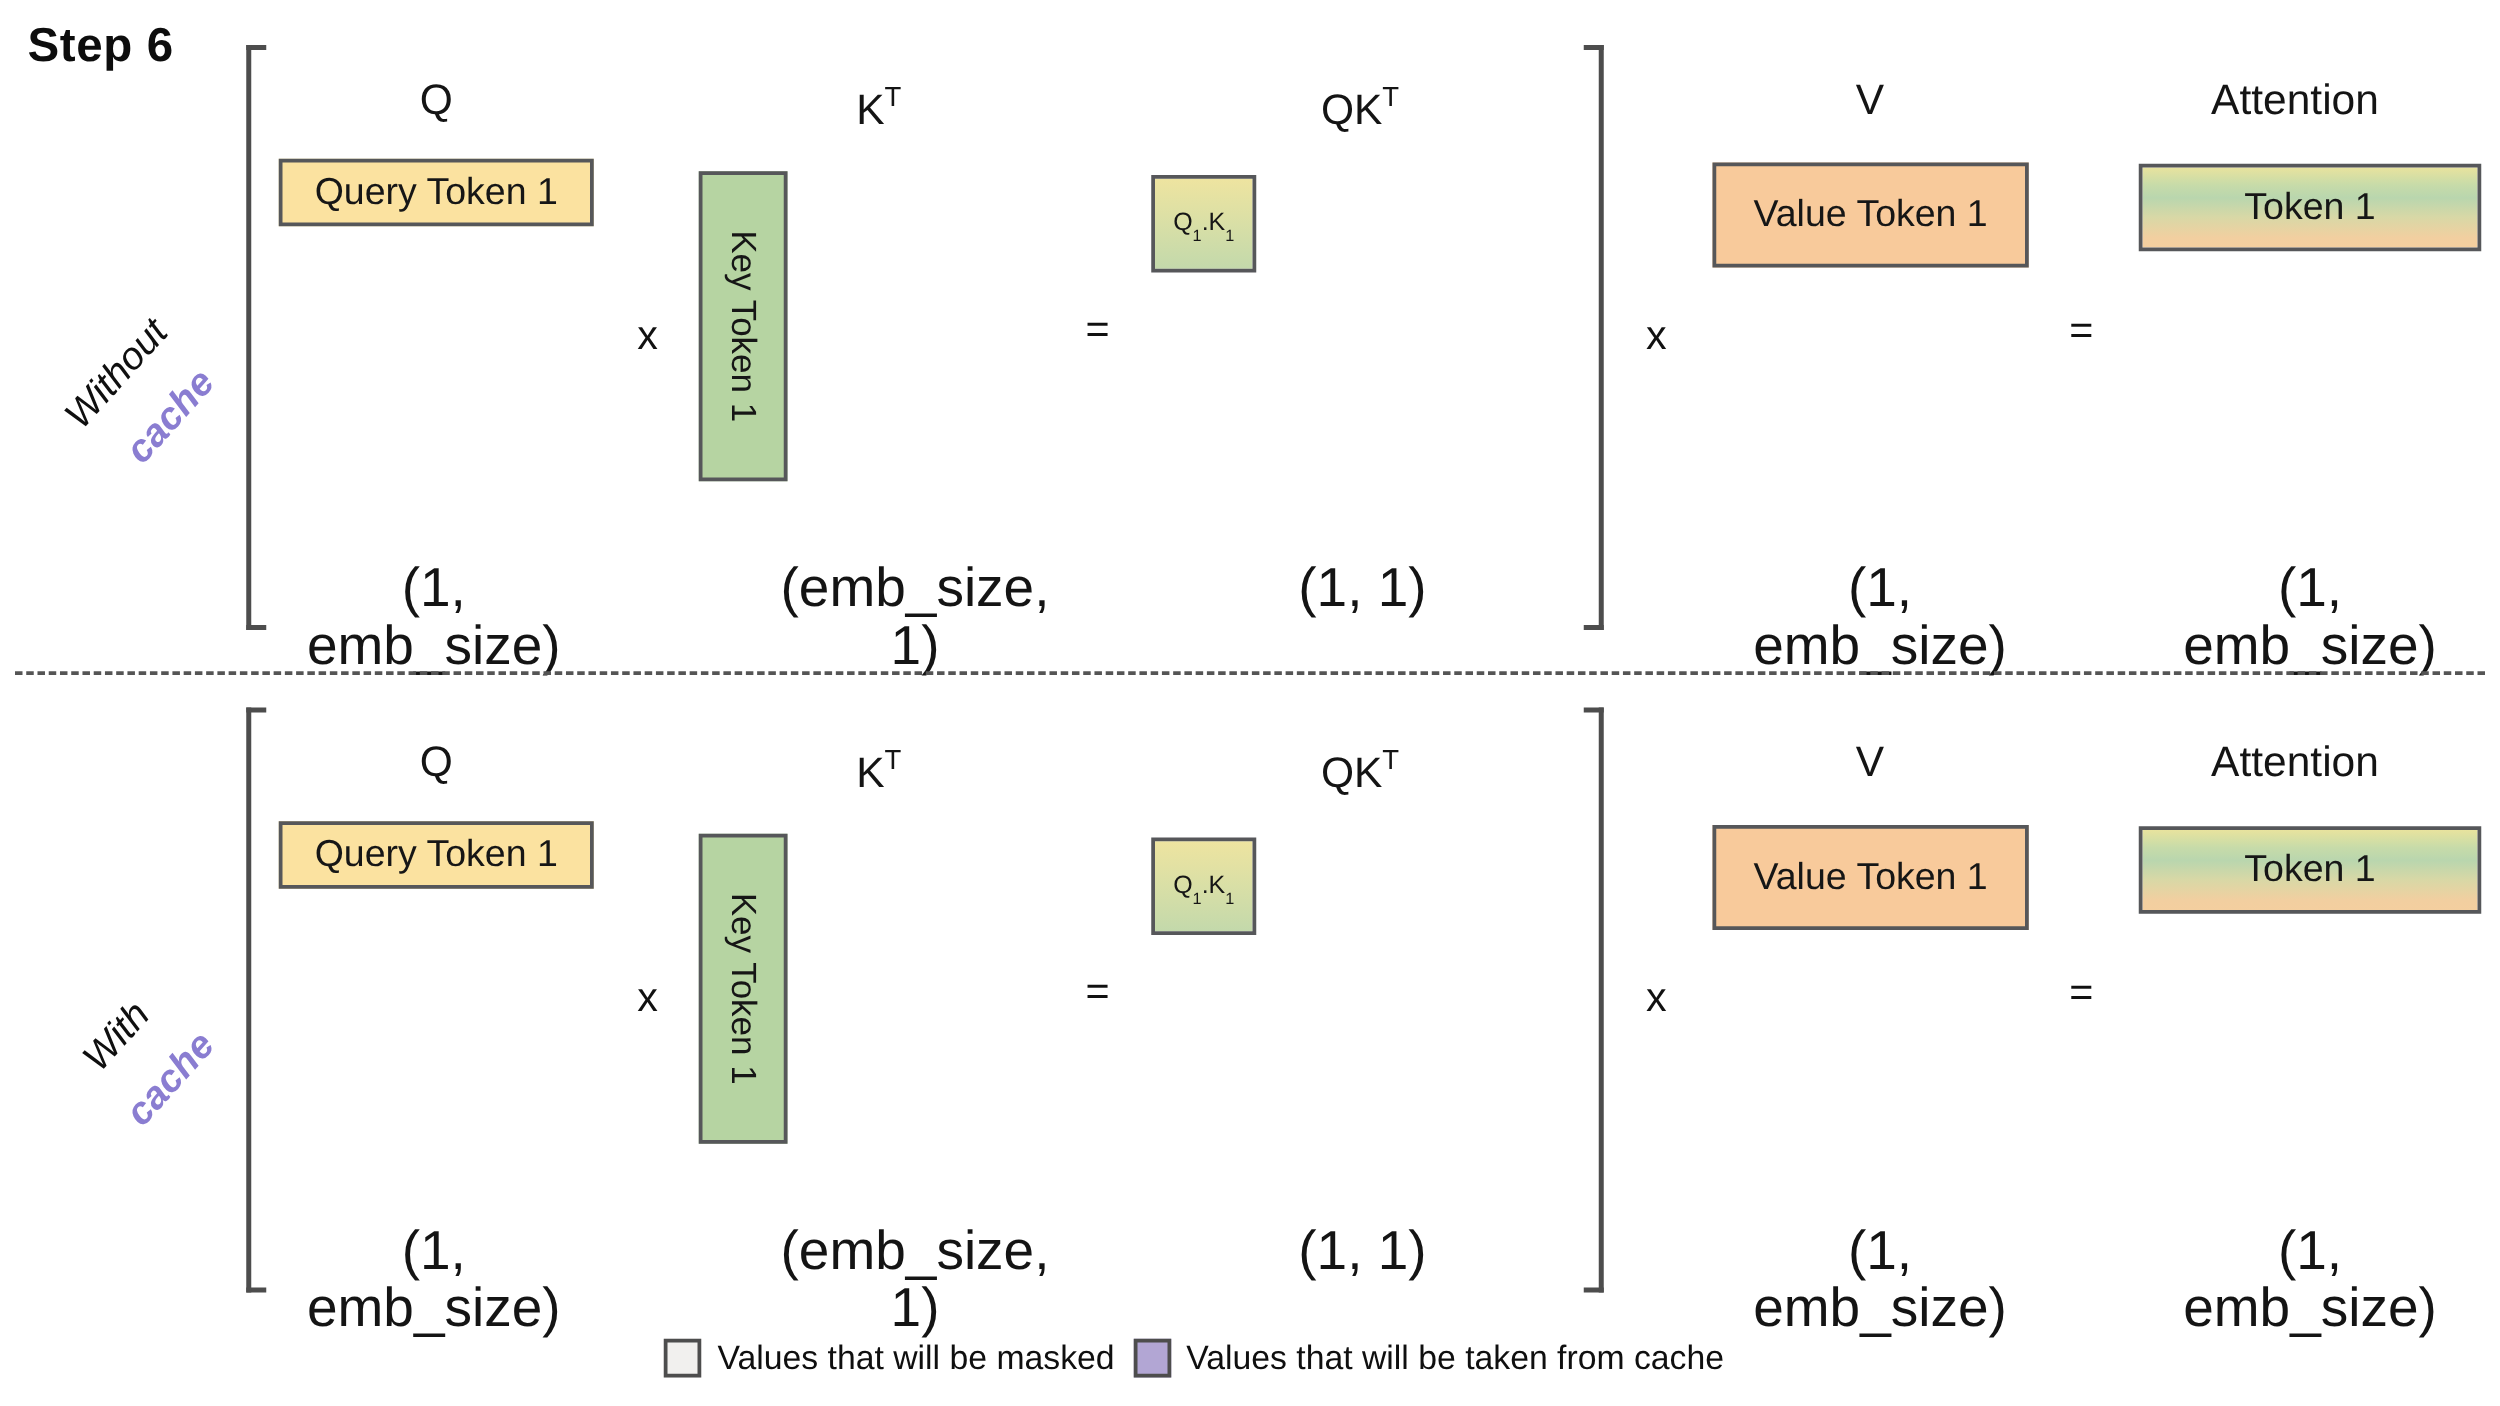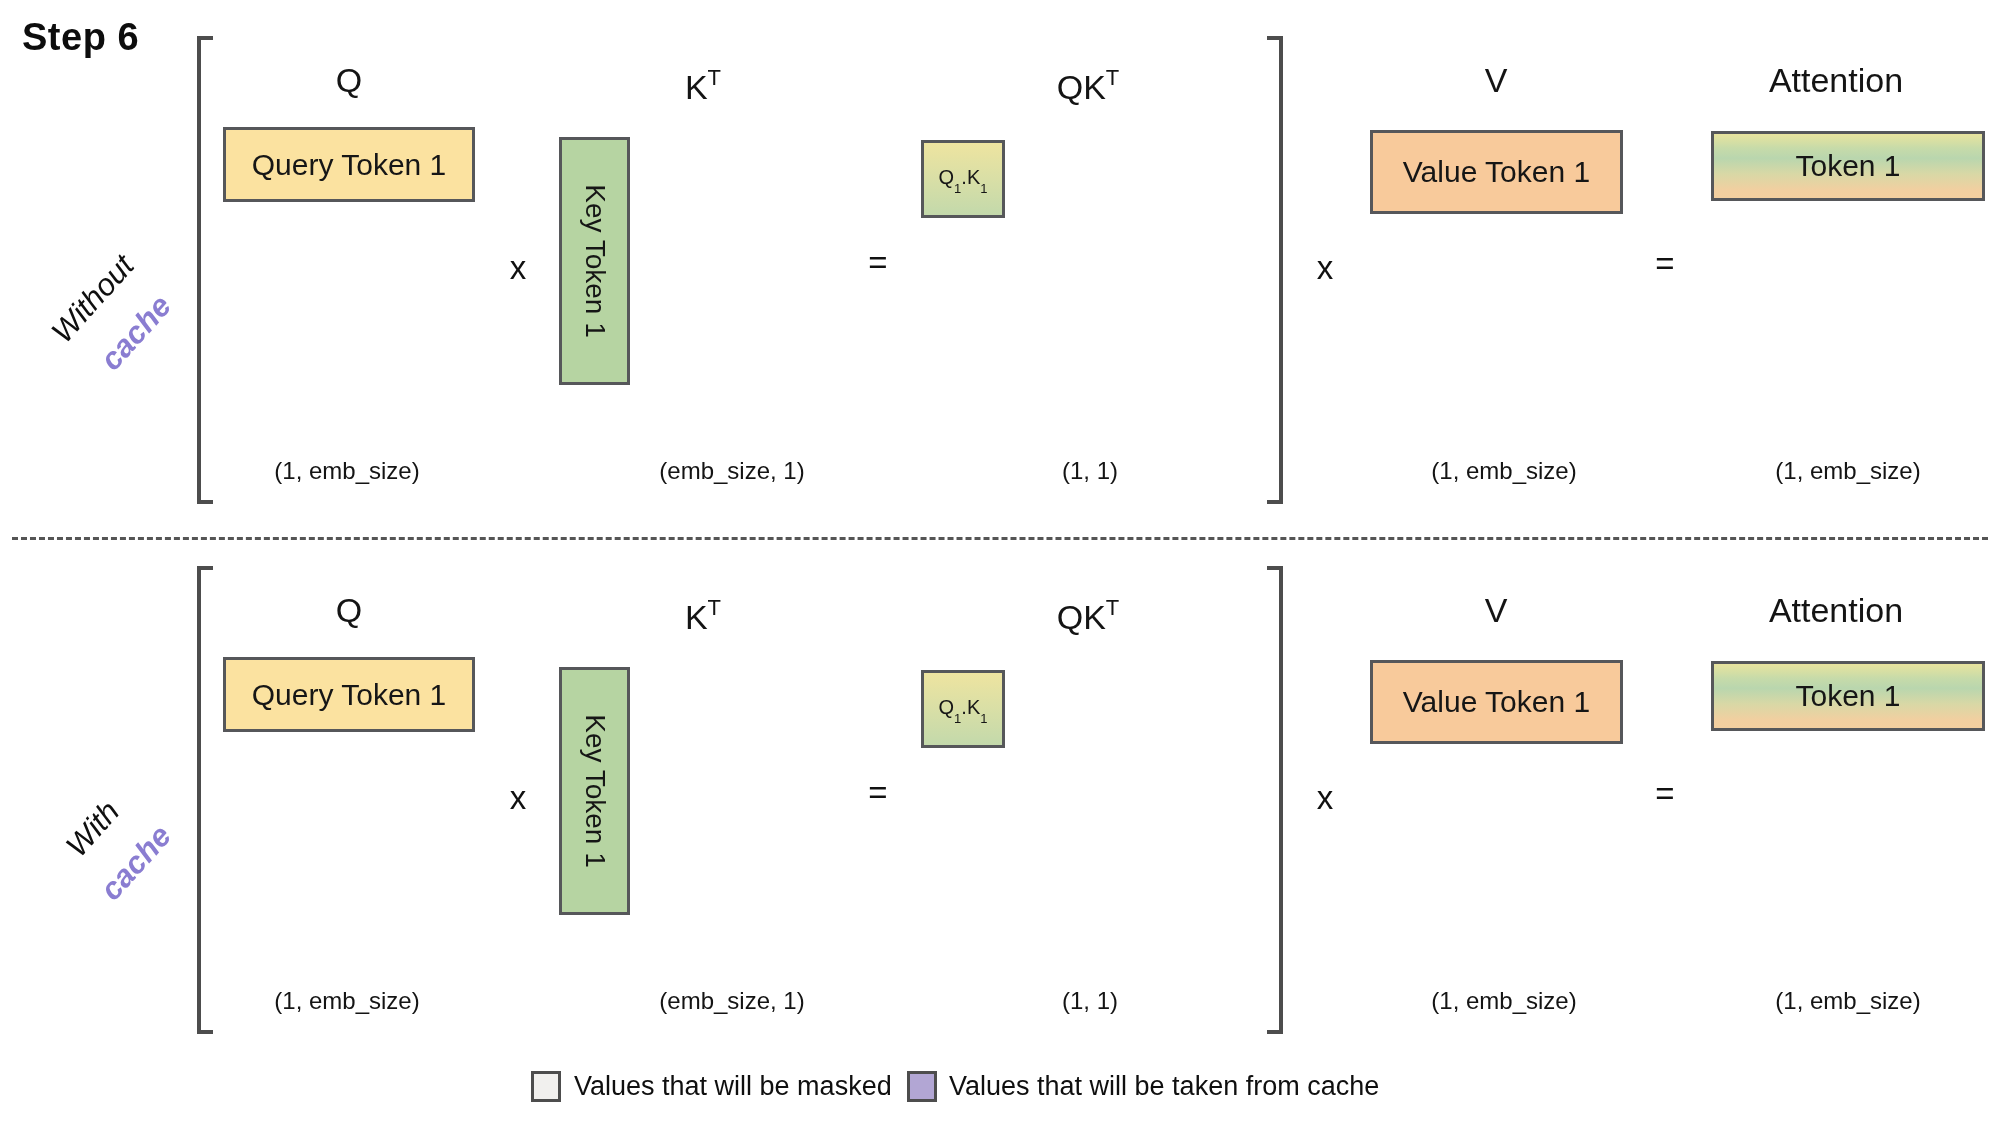--- a/index.html
+++ b/index.html
@@ -50,21 +50,21 @@
   .hdr-v    { left: 1396px; }
   .hdr-attn { left: 1736px; }
 
   .box {
     position: absolute;
     border: 3px solid #56575a;
     box-sizing: border-box;
     display: flex; align-items: center; justify-content: center;
     font-size: 30px; color: #161616;
   }
-  .q-box    { left: 223px;  top: 127px; width: 252px; height: 75px;  background: #fbe2a0; }
+  .q-box    { left: 223px;  top: 127px; width: 252px; height: 54px;  background: #fbe2a0; }
   .k-box    { left: 559px;  top: 137px; width: 71px;  height: 248px; background: #b6d4a2; }
   .qk-box   { left: 921px;  top: 140px; width: 84px;  height: 78px;
               background: linear-gradient(180deg, #eee4a0 0%, #d9dfa6 50%, #c3d9ab 100%);
               font-size: 20px; }
   .v-box    { left: 1370px; top: 130px; width: 253px; height: 84px;  background: #f8ca9b; }
   .attn-box { left: 1711px; top: 131px; width: 274px; height: 70px;
               background: linear-gradient(180deg, #e8e39e 0%, #c7dba9 22%, #b9d6ae 38%, #d8d8a6 62%, #f2cfa0 88%, #f4cf9f 100%); }
 
   .vertical-text {
     white-space: nowrap;
@@ -77,21 +77,21 @@
     position: absolute; width: 80px; text-align: center;
     font-size: 33px; line-height: 48px; color: #111;
   }
   .op-times1 { left: 478px;  top: 244px; }
   .op-eq1    { left: 838px;  top: 239px; }
   .op-times2 { left: 1285px; top: 244px; }
   .op-eq2    { left: 1625px; top: 240px; }
 
   .dim {
     position: absolute; top: 448px; width: 260px; text-align: center;
-    font-size: 24px; line-height: 46px; color: #141414;
+    font-size: 44px; line-height: 46px; color: #141414;
   }
   .dim-q    { left: 217px; }
   .dim-k    { left: 602px; }
   .dim-qk   { left: 960px; }
   .dim-v    { left: 1374px; }
   .dim-attn { left: 1718px; }
 
   .rot-label-main {
     position: absolute; left: -7px; top: 278px; width: 200px; height: 42px;
     text-align: center; font-size: 31px; line-height: 42px; color: #0f0f0f;

